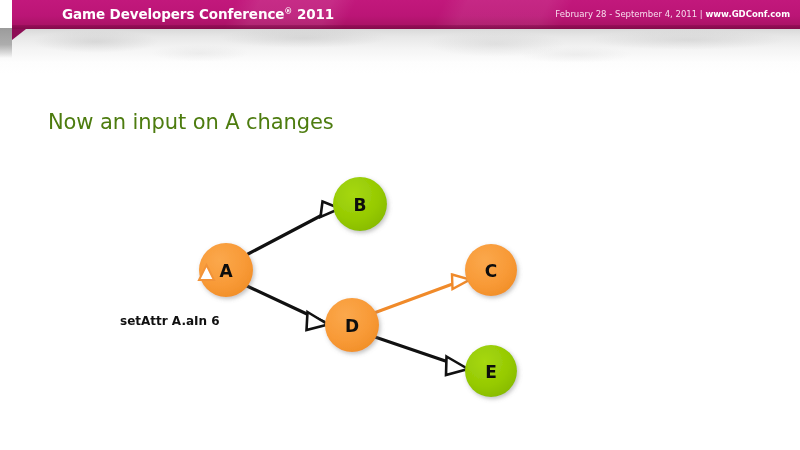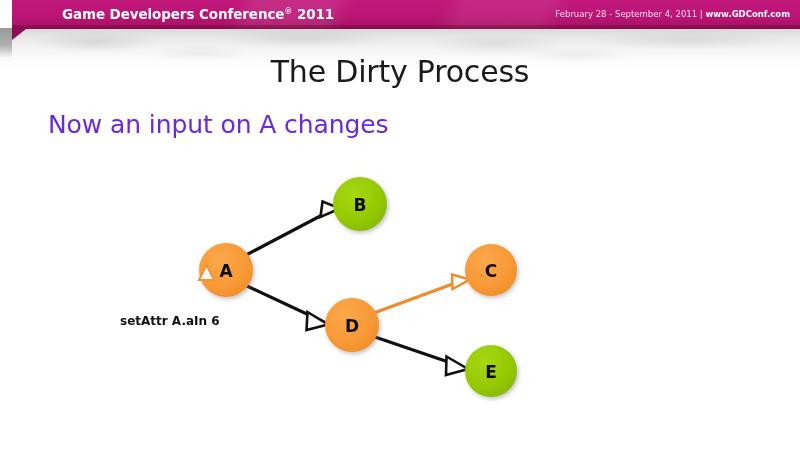--- a/index.html
+++ b/index.html
@@ -144,23 +144,23 @@
     font-weight: normal;
     color: #1a1a1a;
     letter-spacing: -0.2px;
   }
 
   .slide-subtitle {
     position: absolute;
     left: 48px;
     top: 110px;
     font-family: "DejaVu Sans", sans-serif;
-    font-size: 25px;
+    font-size: 21px;
     font-weight: normal;
-    color: #6d28d9;
+    color: #4d7c0f;
     letter-spacing: -0.1px;
   }
 
   
   .diagram {
     position: absolute;
     left: 0;
     top: 150px;
     width: 800px;
     height: 290px;
@@ -195,21 +195,20 @@
 
   <div class="header-title">
     <span>Game Developers Conference</span><span class="reg">®</span>
     <span>2011</span>
   </div>
 
   <div class="header-dates">
     <span>February 28 - September 4, 2011 | </span><span class="site">www.GDConf.com</span>
   </div>
 
-  <div class="slide-title">The Dirty Process</div>
   <div class="slide-subtitle">Now an input on A changes</div>
 
   <div class="diagram">
     <svg width="800" height="290" viewBox="0 0 800 290" xmlns="http://www.w3.org/2000/svg">
 
       <defs>
         <filter id="nodeShadow" x="-60%" y="-60%" width="240%" height="240%">
           <feDropShadow dx="1.5" dy="2" stdDeviation="2" flood-color="#777777" flood-opacity="0.45"></feDropShadow>
         </filter>
         <radialGradient id="gradGreen" cx="38%" cy="32%" r="78%">

